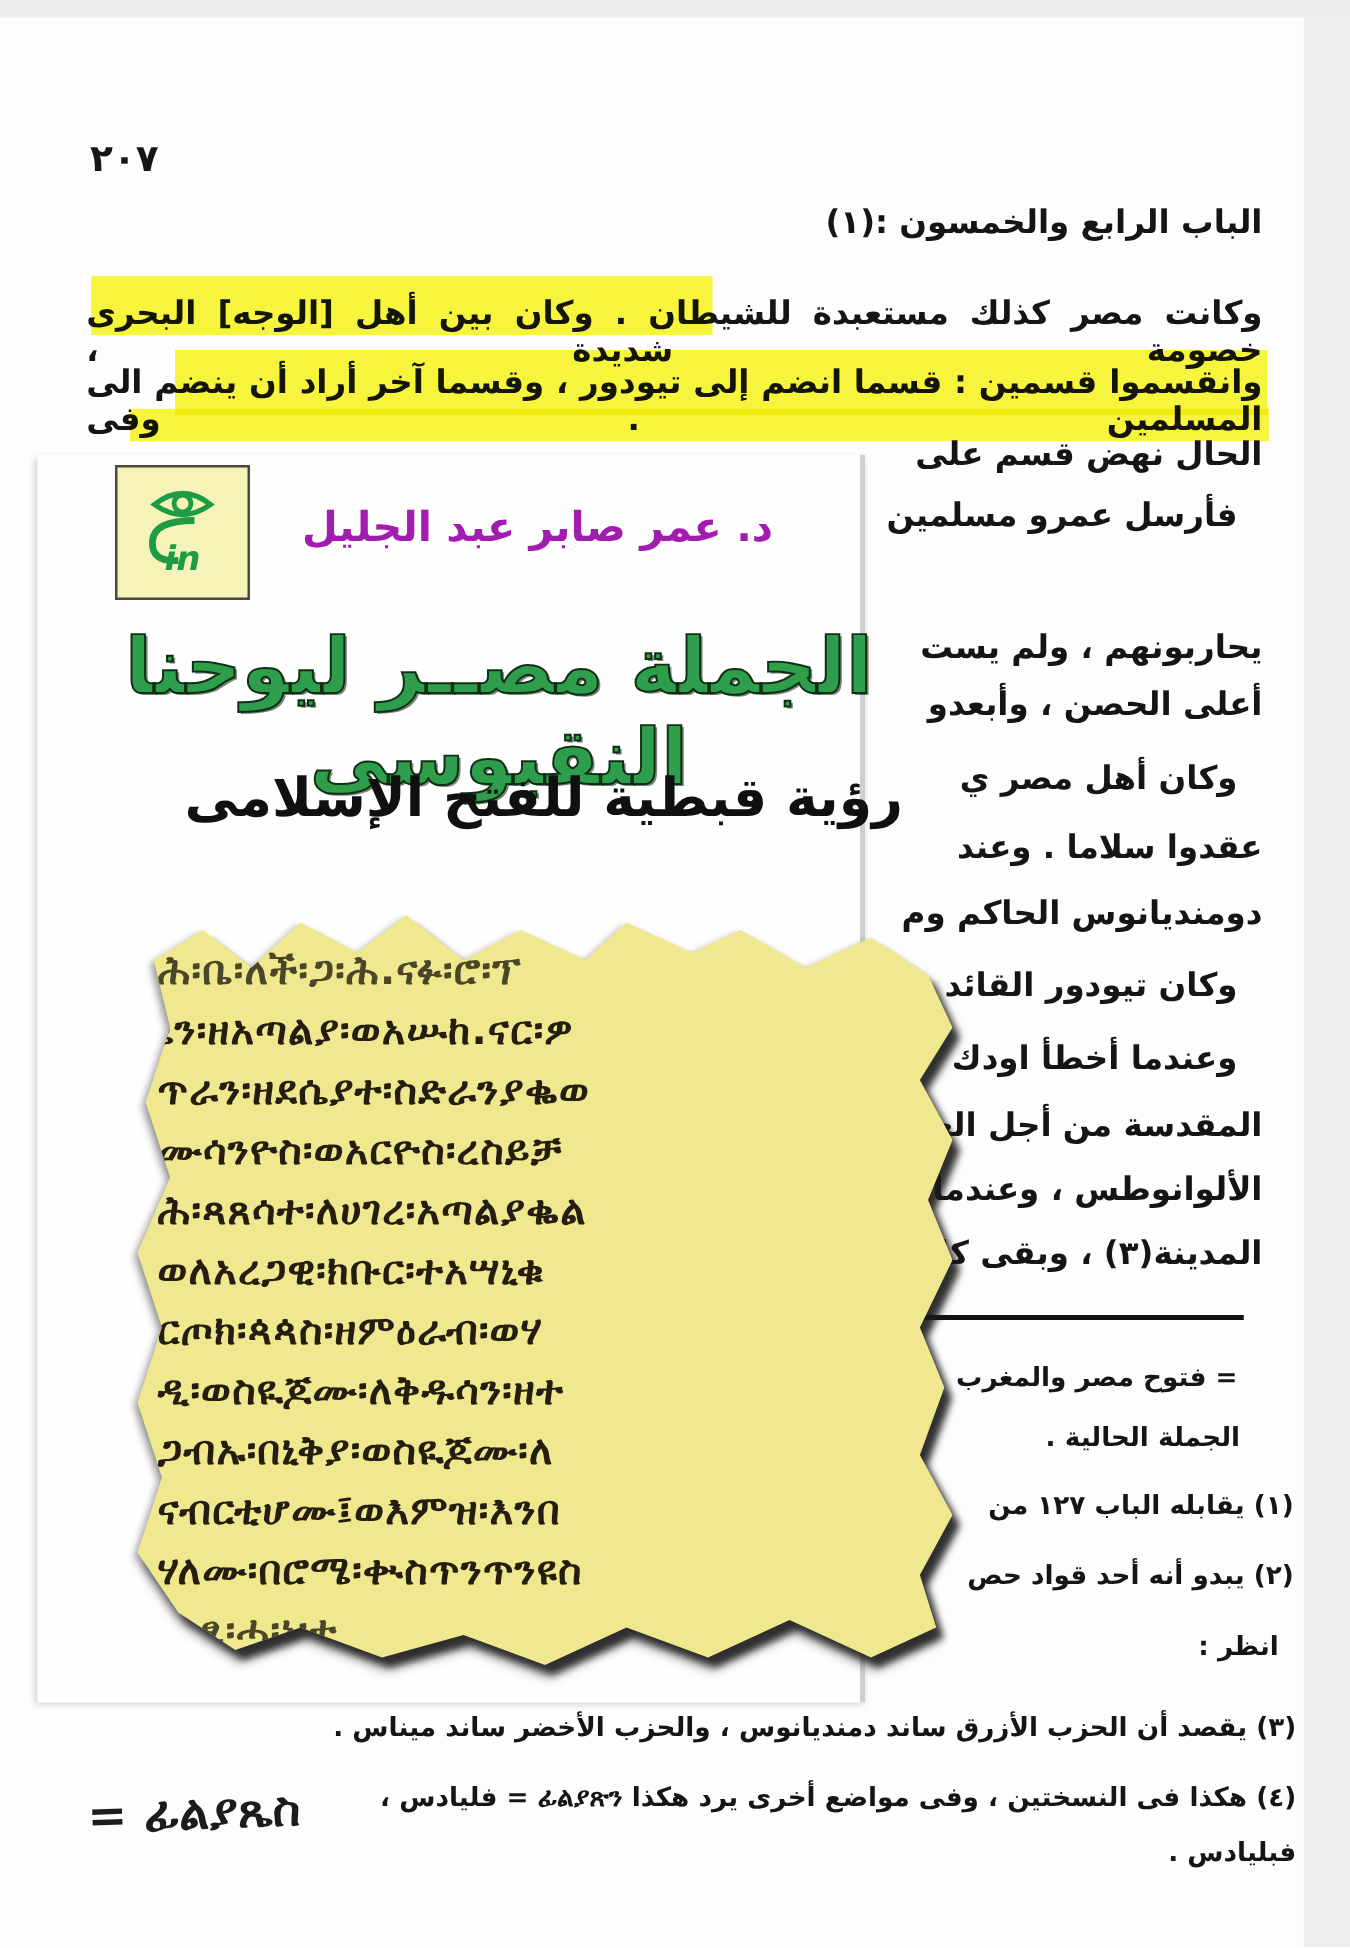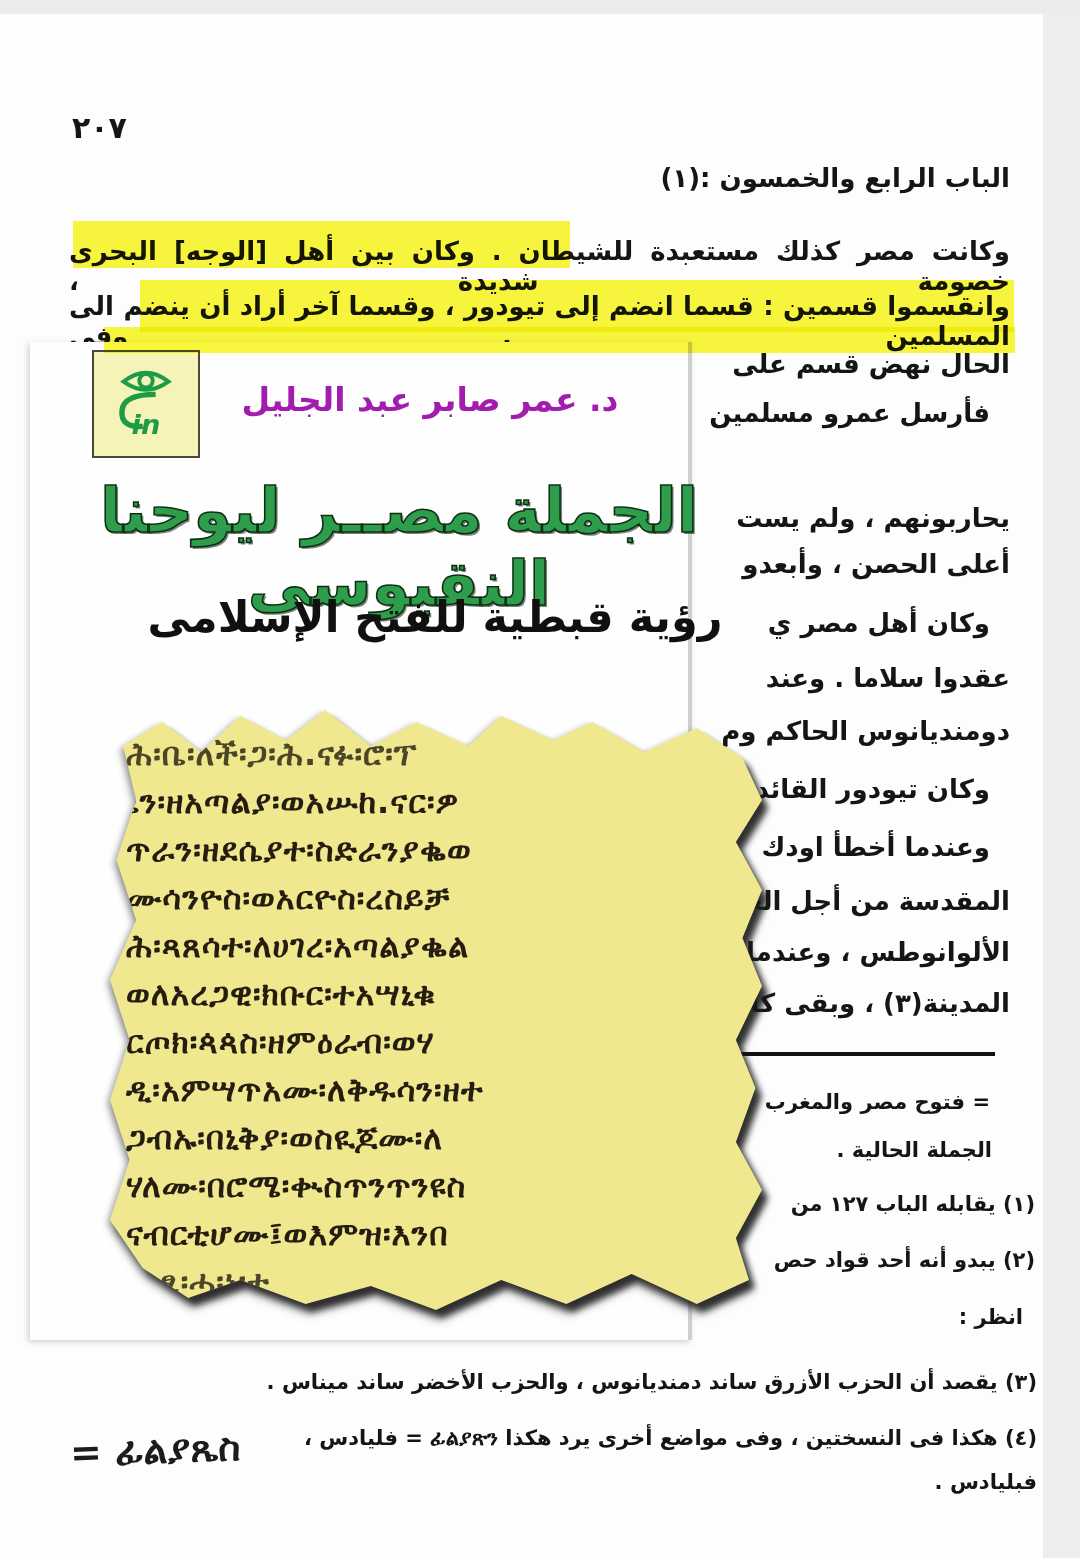--- a/index.html
+++ b/index.html
@@ -11,21 +11,21 @@
   .pg{position:absolute;z-index:1;direction:rtl;color:#151515;font-weight:bold;white-space:nowrap;}
   .page-number{left:72px;top:110px;font-size:30px;letter-spacing:4px;}
   .heading{right:70px;top:163px;font-size:26px;}
   .body-line{right:70px;width:941px;font-size:26px;text-align:justify;text-align-last:justify;white-space:normal;}
   .line-1{top:236px;}
   .line-2{top:291px;}
   .col-line{font-size:26px;}
   .fn{font-size:21px;}
   .divider{position:absolute;z-index:1;top:1052px;right:85px;width:420px;height:4px;background:#111;}
   
-  .cover{position:absolute;z-index:2;left:30px;top:342px;width:662px;height:998px;background:#fefefe;
+  .cover{position:absolute;z-index:2;left:30px;top:364px;width:662px;height:998px;background:#fefefe;
          box-shadow:-2px 2px 6px rgba(0,0,0,.18), inset -4px 0 0 #cfcfcf;}
   .logo{position:absolute;left:62px;top:8px;width:104px;height:104px;background:#f6f3b9;border:2px solid #4a4a3a;
         display:flex;align-items:center;justify-content:center;}
   .author{position:absolute;left:160px;top:38px;width:480px;direction:rtl;text-align:center;
           font-size:33px;font-weight:bold;color:#a21caf;}
   .title{position:absolute;left:0;top:132px;width:738px;direction:rtl;text-align:center;
          font-size:62px;font-weight:bold;color:#2f9e4c;-webkit-text-stroke:1.6px #0e2f14;
          text-shadow:2px 2px 0 rgba(10,30,12,.55);}
   .subtitle{position:absolute;left:100px;top:250px;width:610px;direction:rtl;text-align:center;
             font-size:43px;font-weight:bold;color:#101010;}
@@ -97,24 +97,24 @@
     <div class="subtitle">رؤية قبطية للفتح الإسلامى</div>
     <div class="ms-wrap">
       <div class="ms">
         <div class="faint">ሕ፡ቤ፡ለች፡ጋ፡ሕ.ናፉ፡ሮ፡ፕ</div>
         <div>ኔን፡ዘአጣልያ፡ወአሡከ.ናር፡ዎ</div>
         <div>ጥራን፡ዘደሴያተ፡ስድራንያቈወ</div>
         <div>ሙሳንዮስ፡ወአርዮስ፡ረስይቻ</div>
         <div>ሕ፡ጻጸሳተ፡ለሀገረ፡አጣልያቈል</div>
         <div>ወለአረጋዊ፡ክቡር፡ተአሣኒቁ</div>
         <div>ርጦክ፡ጳጳስ፡ዘምዕራብ፡ወሃ</div>
-        <div>ዲ፡አምሣጥአሙ፡ለቅዱሳን፡ዘተ</div>
+        <div>ዲ፡ወስዪጆሙ፡ለቅዱሳን፡ዘተ</div>
         <div>ጋብኡ፡በኒቅያ፡ወስዪጆሙ፡ለ</div>
+        <div>ናብርቲሆሙ፤ወእምዝ፡እንበ</div>
         <div>ሃለሙ፡በሮሜ፡ቊስጥንጥንዩስ</div>
-        <div>ናብርቲሆሙ፤ወእምዝ፡እንበ</div>
         <div class="faint">ፉ.ፂ፡ሓ፡ኔ፡ቷ</div>
       </div>
     </div>
   </div>
 
   <div class="hl hl-a"></div>
   <div class="hl hl-b"></div>
   <div class="hl hl-c"></div>
 </div>
 

